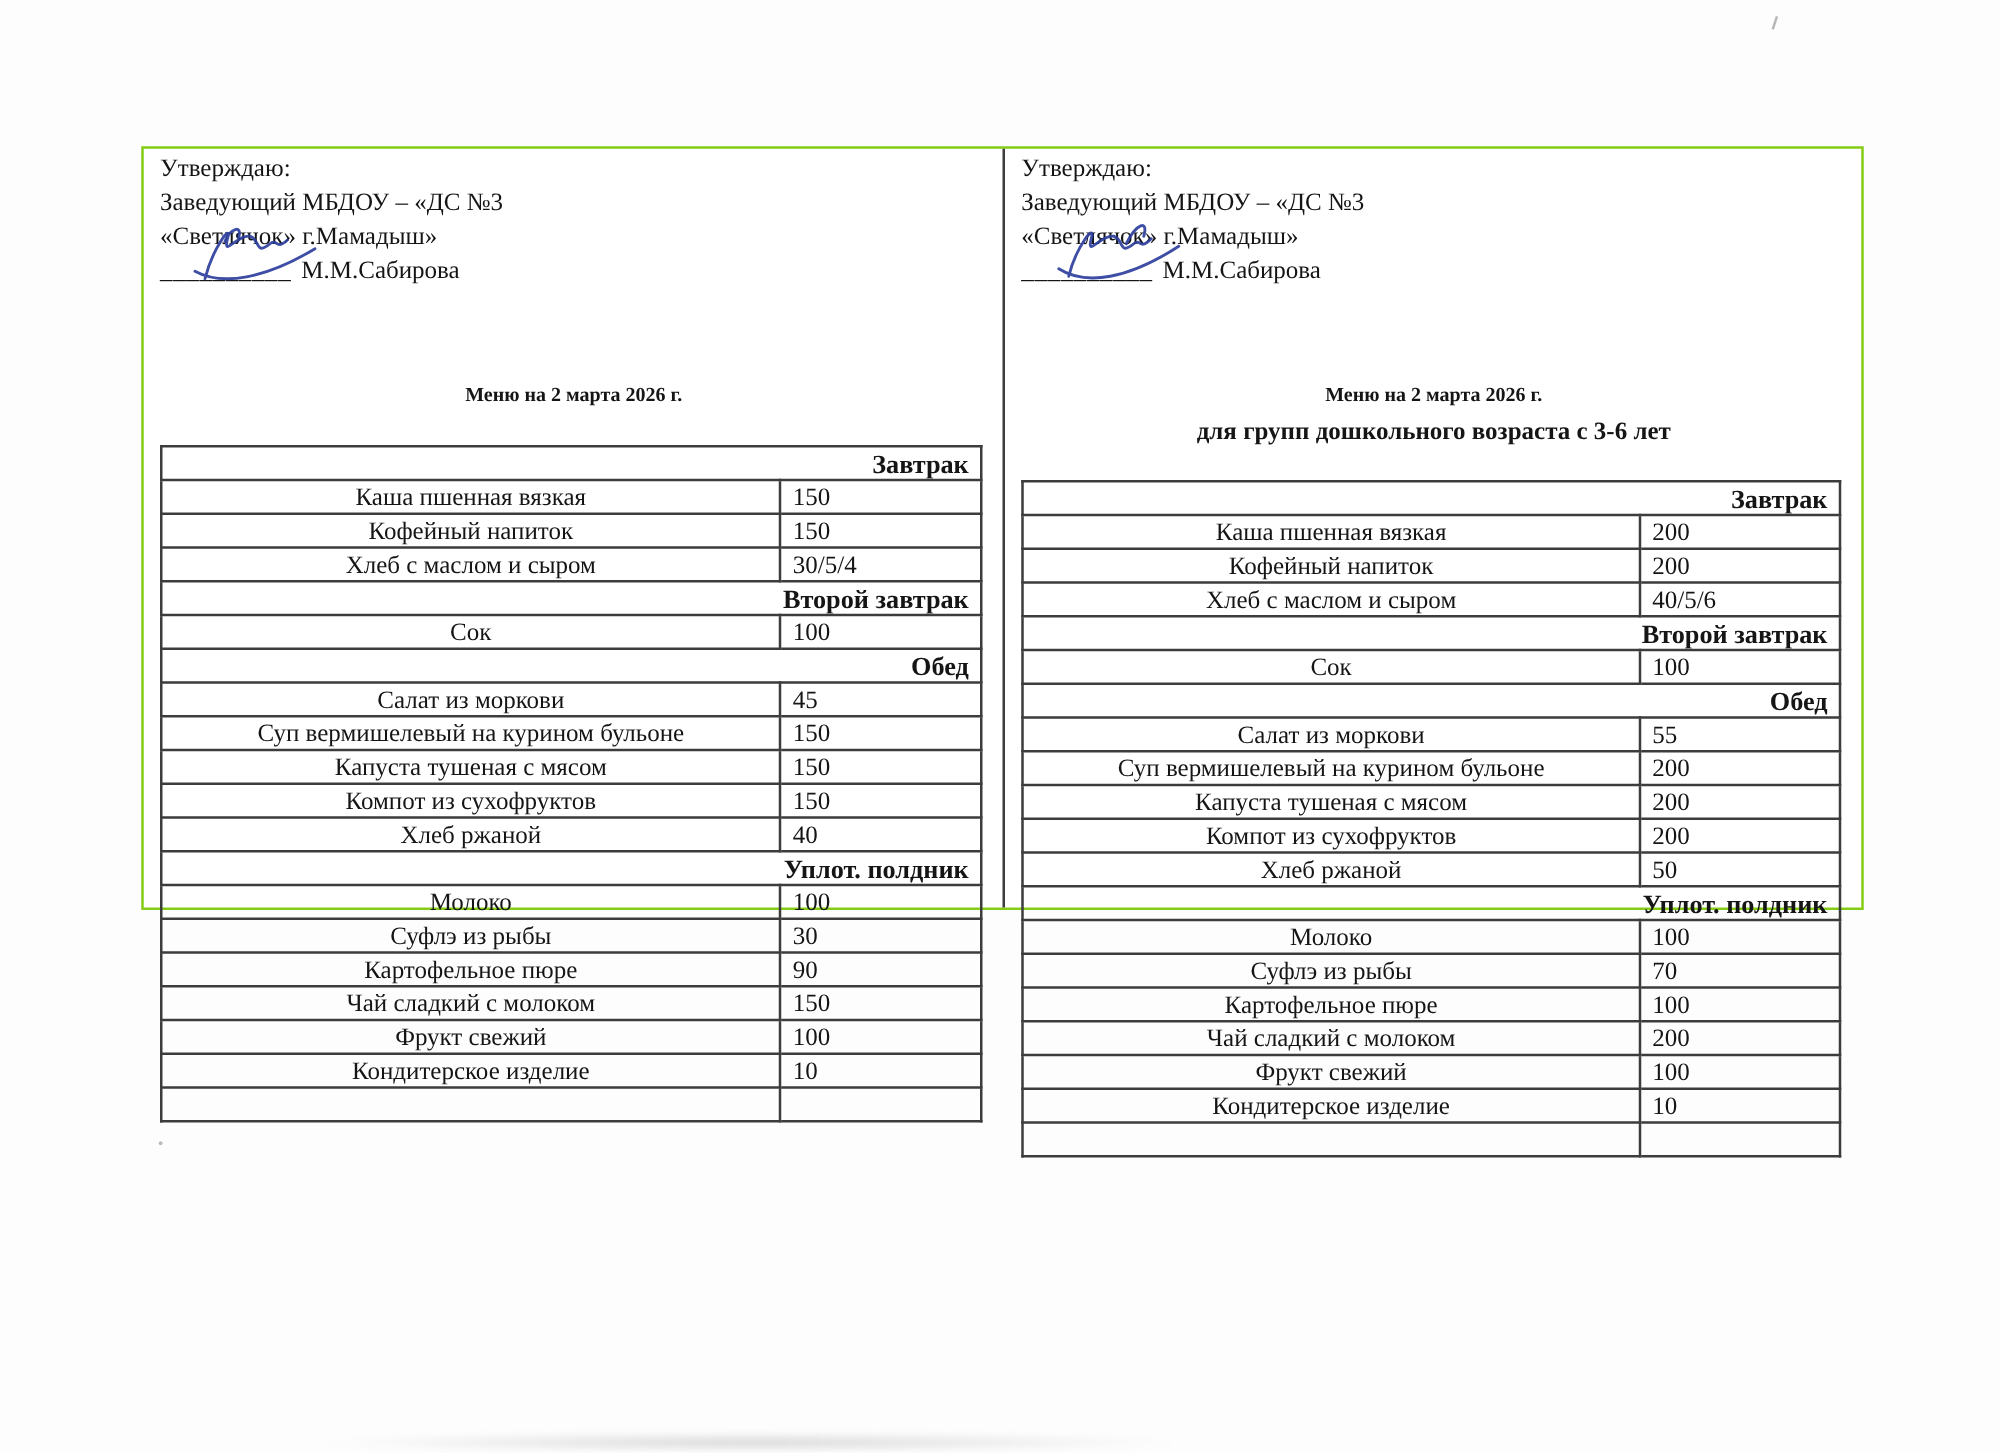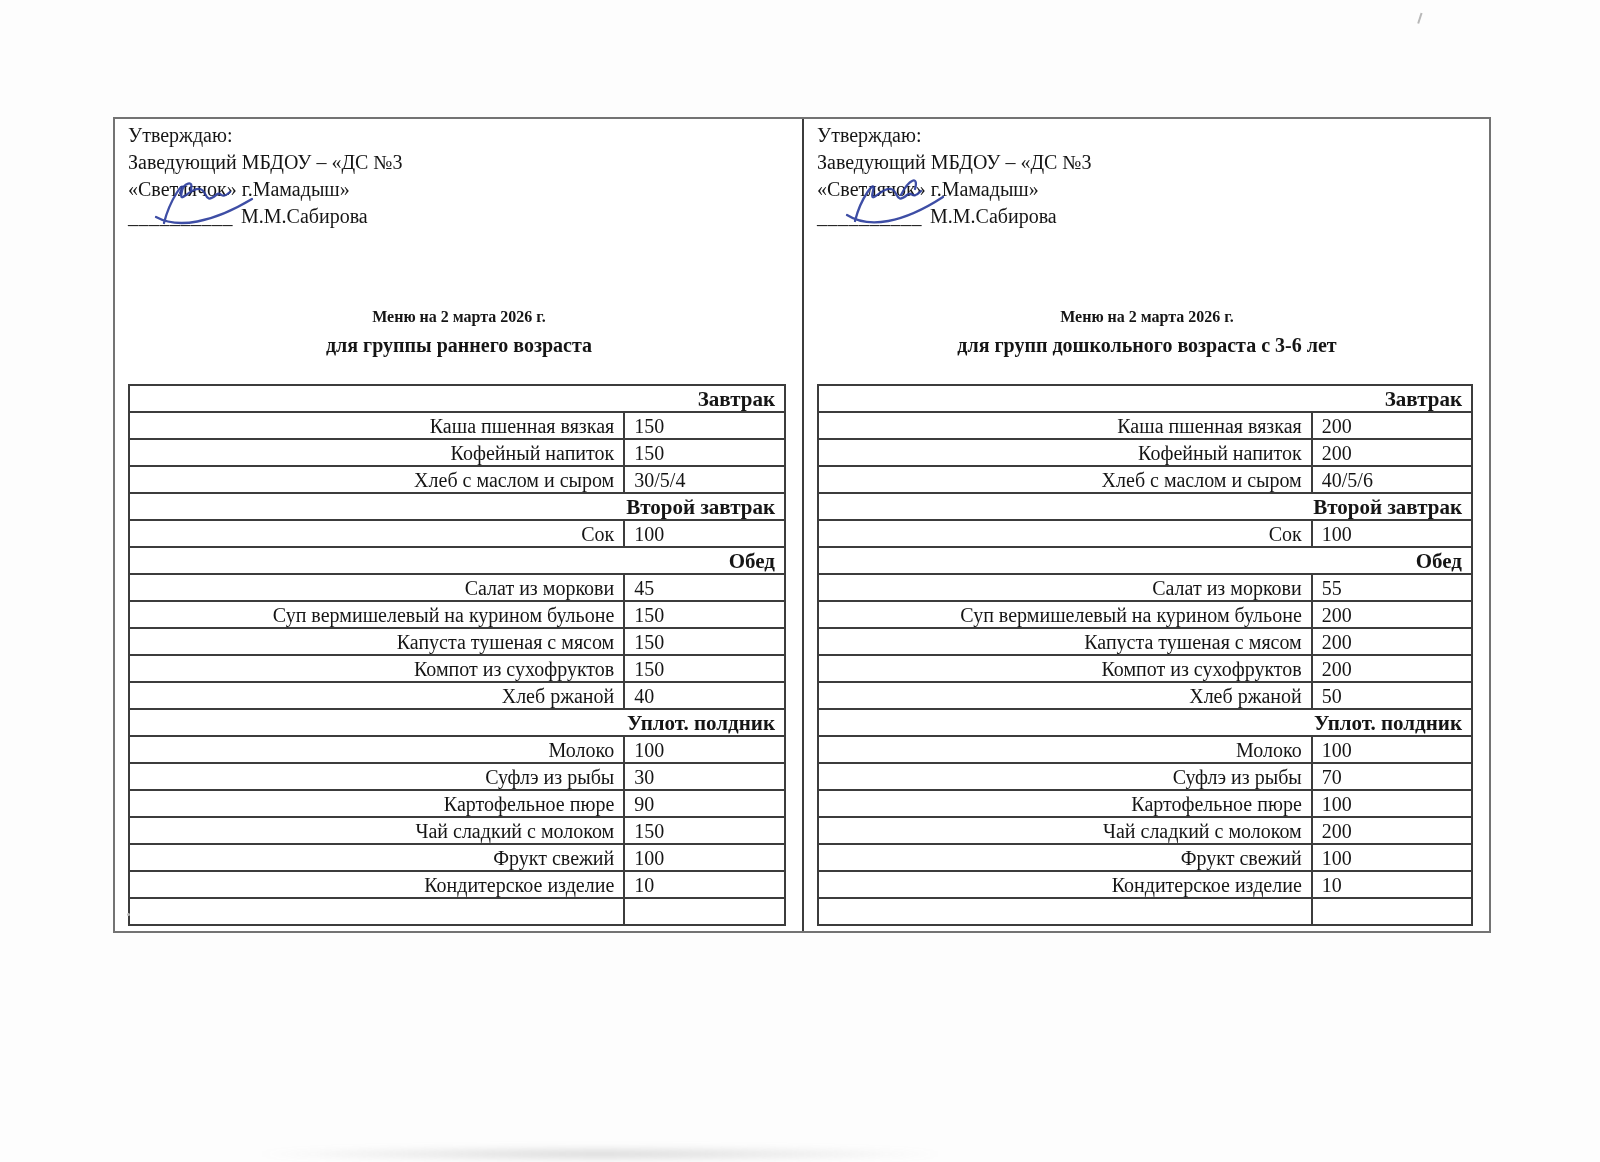--- a/index.html
+++ b/index.html
@@ -8,22 +8,22 @@
     width: 1600px; height: 1162px;
     background: #fdfdfd;
     font-family: "Liberation Serif", serif;
     color: #151515;
     position: relative;
     overflow: hidden;
   }
   .sheet {
     position: absolute;
     left: 113px; top: 117px;
-    width: 1378px; height: 816px;
-    border: 2px solid #737373;
+    width: 1378px; height: 611px;
+    border: 2px solid #84cc16;
     display: flex;
     background: #fff;
   }
   .half {
     flex: 1 1 50%;
     position: relative;
     padding: 3px 12px 0 13px;
     min-width: 0;
   }
   .half.right { border-left: 2px solid #3c3c3c; }
@@ -58,21 +58,21 @@
     height: 26.6px;
     overflow: hidden;
     white-space: nowrap;
     vertical-align: middle;
   }
   .menu th[colspan] {
     text-align: right;
     font-weight: bold;
     font-size: 21px;
   }
-  .menu td.dish { text-align: right; margin-top: 28px; }
+  .menu td.dish { text-align: center; margin-top: 28px; }
   .menu td.qty  { text-align: left; }
 
   .artifact-top {
     position: absolute; left: 1414px; top: 12px;
     width: 7px; height: 11px;
     border-right: 2px solid #9a9a9a;
     transform: rotate(18deg);
     opacity: .7;
   }
   .artifact-bottom {
@@ -104,21 +104,20 @@
             <path d="M14 52 C20 28 36 6 32 20 C28 36 40 16 50 18 C58 20 54 34 66 24 C72 19 70 30 80 21"></path>
             <path d="M6 46 C28 58 62 52 102 28"></path>
             <path d="M30 22 C34 12 44 8 41 19"></path>
           </g>
         </svg>
       </div>
     </div>
 
     <div class="titles">
       <h1 class="title">Меню на 2 марта 2026 г.</h1>
-      <h2 class="subtitle">для группы раннего возраста</h2>
     </div>
 
     <table class="menu">
       <colgroup>
           <col style="width:75.5%">
           <col style="width:24.5%">
         </colgroup>
       <tbody>
           <tr>
             <th colspan="2">Завтрак</th>

